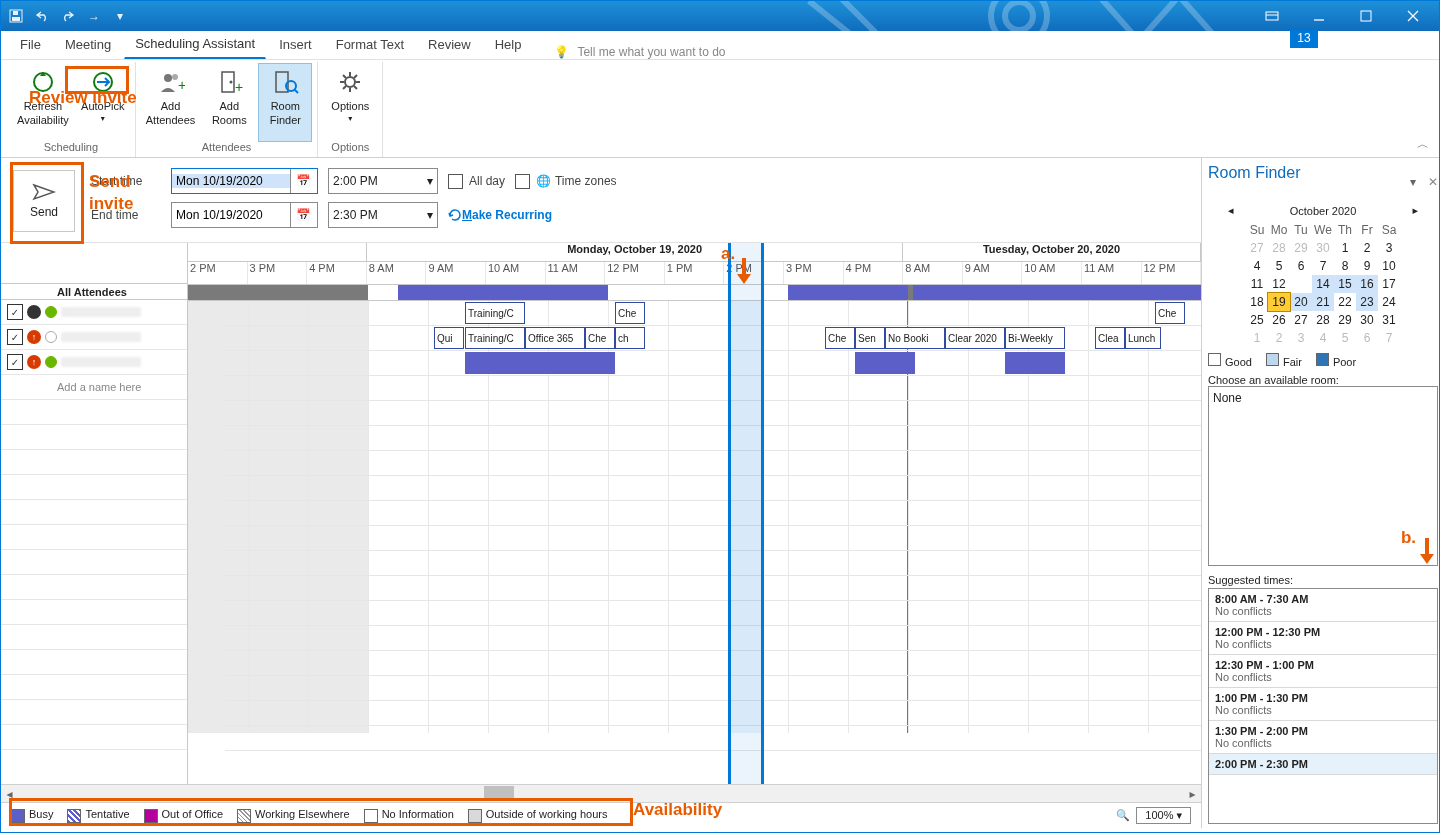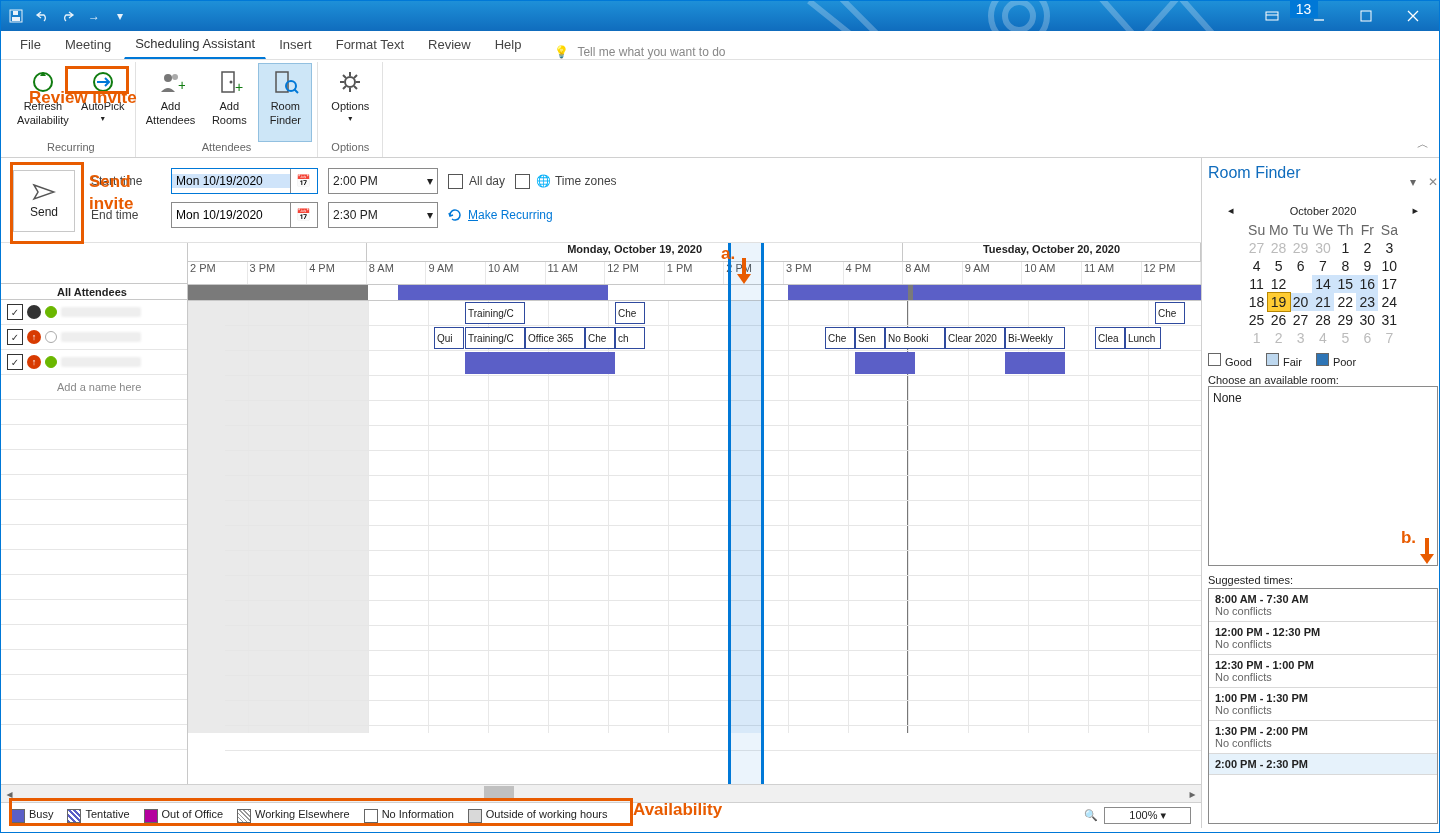--- a/index.html
+++ b/index.html
@@ -46,21 +46,21 @@
   .sendbox{width:60px;height:60px;border:1px solid #c8c8c8;display:flex;flex-direction:column;align-items:center;justify-content:center;gap:4px;font-size:12px;margin:2px 2px 2px 4px;}
   .timefields{display:flex;flex-direction:column;gap:8px;}
   .trow{display:flex;align-items:center;gap:10px;}
   .tlabel{width:70px;color:#444;font-size:12px;}
   .dateinp{width:145px;height:24px;border:1px solid #8a8a8a;display:flex;align-items:center;}
   .dateinp.focused{border:1px solid var(--blue);}
   .dateinp input{border:none;outline:none;width:110px;font-size:12px;padding:0 4px;}
   .dateinp .calico{width:28px;height:100%;border-left:1px solid #8a8a8a;display:flex;align-items:center;justify-content:center;color:#666;}
   .timesel{width:100px;height:24px;border:1px solid #8a8a8a;display:flex;align-items:center;justify-content:space-between;padding:0 4px;}
   .chk{display:flex;align-items:center;gap:6px;color:#444;}
-  .linklike{color:var(--blue);display:flex;align-items:center;gap:6px;}
+  .linklike{color:var(--blue);display:flex;align-items:center;font-weight:bold;}
   
   .schedwrap{display:flex;flex:1;overflow:hidden;border-top:1px solid #e1e1e1;}
   .attendcol{width:186px;border-right:1px solid #c8c8c8;display:flex;flex-direction:column;}
   .attendcol .head{height:40px;border-bottom:1px solid #c8c8c8;background:#fff;}
   .attendcol .allrow{height:15px;border-bottom:1px solid #c8c8c8;display:flex;align-items:center;padding-left:56px;font-weight:600;font-size:11px;background:#fff;}
   .arow{height:24px;border-bottom:1px solid #e6e6e6;display:flex;align-items:center;gap:4px;padding-left:6px;font-size:11px;color:#bbb;}
   .arow .cb{width:14px;height:14px;border:1px solid #333;display:flex;align-items:center;justify-content:center;font-size:10px;color:#333;}
   .arow .dot{width:14px;height:14px;border-radius:50%;display:flex;align-items:center;justify-content:center;color:#fff;font-size:9px;font-weight:bold;}
   .arow .pres{width:10px;height:10px;border-radius:50%;}
   .arow.addname{color:#888;padding-left:56px;}
@@ -80,21 +80,21 @@
   .offhrs{position:absolute;top:0;bottom:0;background:#eaeaea;}
   
   .status{height:25px;border-top:1px solid #d0d0d0;display:flex;align-items:center;gap:14px;padding:0 10px;font-size:11px;}
   .status .swatch{width:12px;height:12px;display:inline-block;margin-right:4px;vertical-align:middle;border:1px solid #666;}
   .status .zoom{margin-left:auto;display:flex;align-items:center;gap:6px;}
   
   .rfpane h3{margin:2px 0 20px;font-size:16px;font-weight:400;color:#0f6cbd;}
   .minical{font-size:11px;}
   .minical .mchdr{display:flex;justify-content:space-between;align-items:center;padding:2px 20px 4px;}
   .minical table{border-collapse:collapse;margin:0 auto;}
-  .minical th,.minical td{width:20px;height:16px;text-align:center;font-size:14px;}
+  .minical th,.minical td{width:20px;height:16px;text-align:center;font-size:12px;margin-top:30px;}
   .minical th{color:#666;font-weight:normal;}
   .minical td.om{color:#bbb;}
   .minical td.sel{background:var(--blue);color:#fff;}
   .minical td.range{background:#cfe4fa;}
   .minical td.today{background:#ffcc33;outline:1px solid #b88700;}
   .rfleg{display:flex;gap:14px;font-size:11px;align-items:center;margin:6px 0;}
   .roomlist{border:1px solid #8a8a8a;height:170px;padding:4px;overflow:auto;}
   .suglab{font-size:11px;margin:8px 0 2px;}
   .suglist{border:1px solid #8a8a8a;flex:1;overflow:auto;}
   .sug{border-bottom:1px solid #d9d9d9;padding:4px 6px;font-size:11px;}
@@ -201,21 +201,21 @@
           <div class="ico">
             <svg width="28" height="28" viewBox="0 0 28 28">
               <circle cx="14" cy="14" r="9" fill="none" stroke="#107c10" stroke-width="2"></circle>
               <path d="M8 14 L20 14 M16 10 L20 14 L16 18" fill="none" stroke="#0078d7" stroke-width="2"></path>
             </svg>
           </div>
           <div>AutoPick</div>
           <div style="font-size:8px;">▾</div>
         </div>
       </div>
-      <div class="gname">Recurring</div>
+      <div class="gname">Scheduling</div>
     </div>
     <div class="rgroup">
       <div class="btns">
         <div class="rbtn">
           <div class="ico">
             <svg width="28" height="28" viewBox="0 0 28 28">
               <circle cx="11" cy="10" r="4" fill="#777"></circle>
               <path d="M4 24 Q11 16 18 24" fill="#777"></path>
               <circle cx="18" cy="9" r="3" fill="#aaa"></circle>
               <text x="21" y="22" font-size="14" fill="#107c10">+</text>
@@ -477,21 +477,21 @@
 
     <div class="status" id="legend">
     <span><span class="swatch" style="background:#5b5fc7;"></span>Busy</span>
         <span><span class="swatch" style="background:repeating-linear-gradient(45deg,#5b5fc7 0 2px,#fff 2px 4px);"></span>Tentative</span>
         <span><span class="swatch" style="background:#b4009e;"></span>Out of Office</span>
         <span><span class="swatch" style="background:repeating-linear-gradient(45deg,#999 0 1px,#fff 1px 3px);"></span>Working Elsewhere</span>
         <span><span class="swatch" style="background:#fff;"></span>No Information</span>
         <span><span class="swatch" style="background:#d9d9d9;"></span>Outside of working hours</span>
         <div class="zoom">
           <span>🔍</span>
-          <span style="border:1px solid #8a8a8a;padding:1px 24px;">100% ▾</span>
+          <span style="border:1px solid #8a8a8a;padding:1px 8px;">100% ▾</span>
         </div>
       </div>
 
     <div class="annotbox" style="left:64px;top:-92px;width:58px;height:22px;"></div>
     <div class="annot" style="left:28px;top:-70px;">Review invite</div>
     <div class="annotbox" style="left:9px;top:4px;width:68px;height:76px;"></div>
     <div class="annot" style="left:88px;top:14px;">Send</div>
     <div class="annot" style="left:88px;top:36px;">invite</div>
     <div class="annot" style="left:720px;top:86px;">a.</div>
     <div class="annot" style="left:736px;top:100px;"><span class="arrow-down"></span></div>

